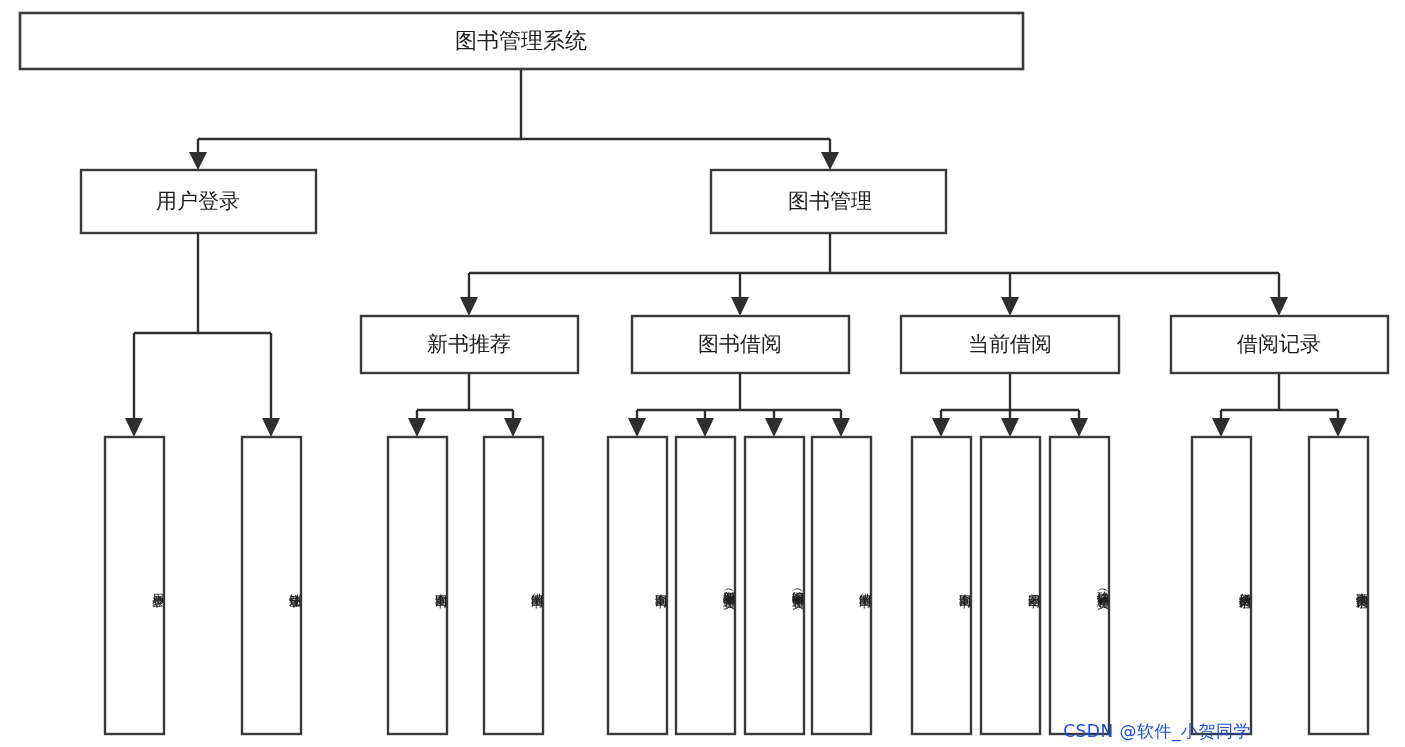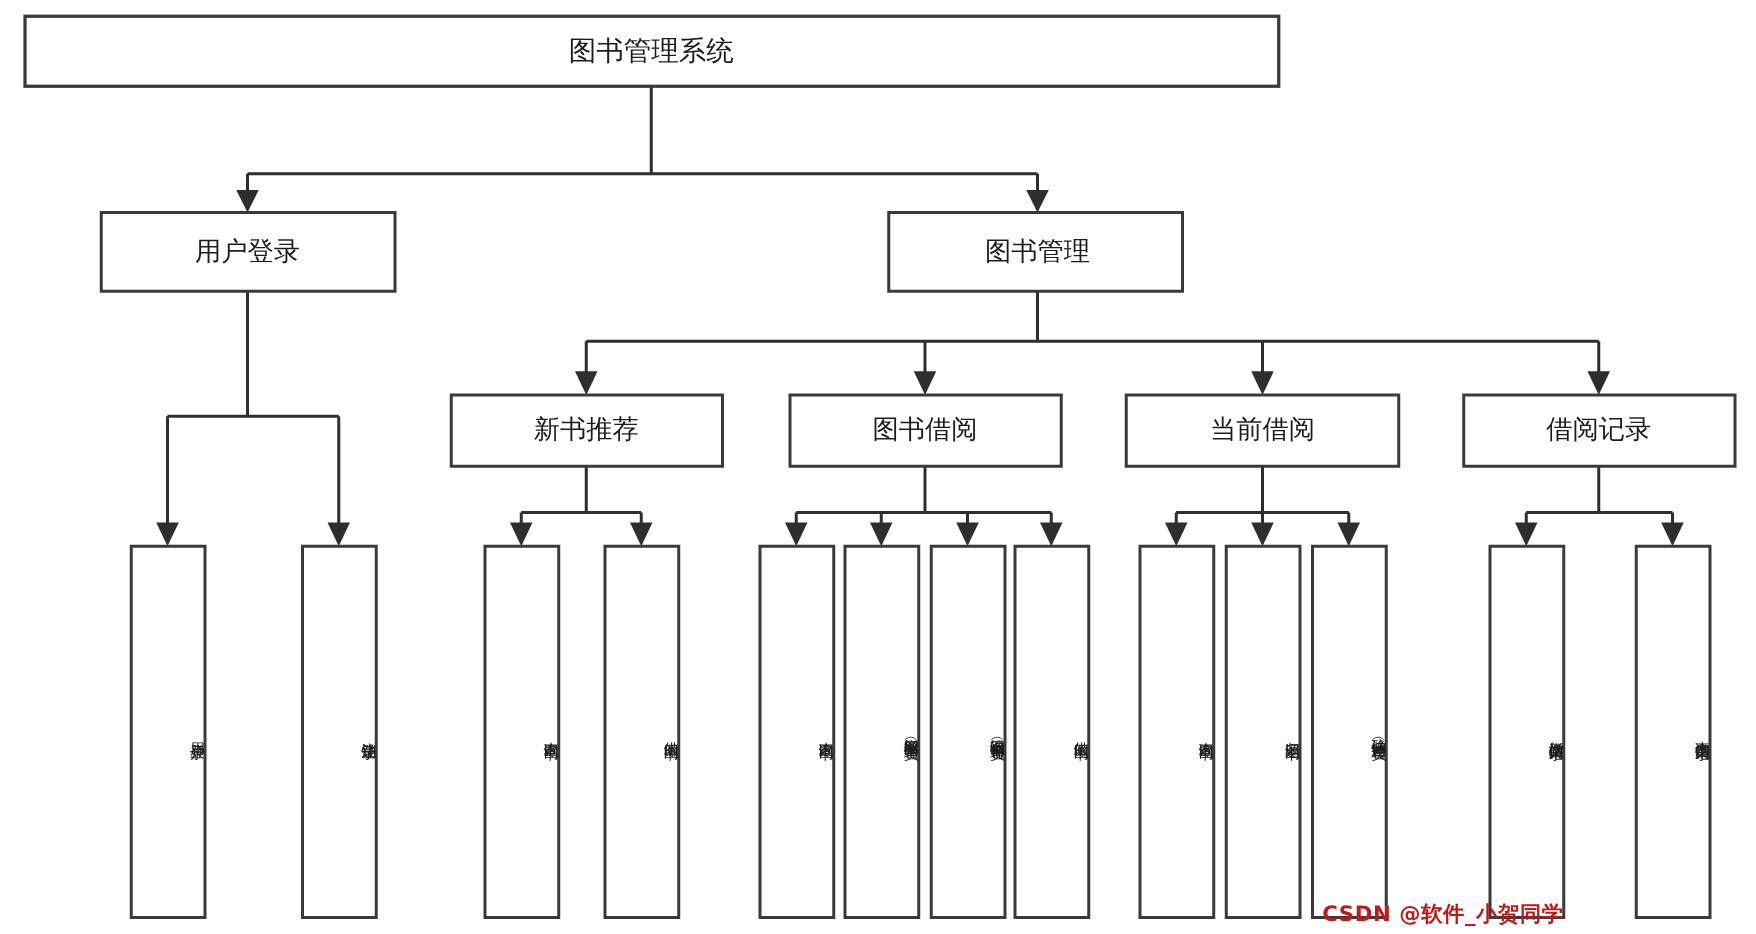--- a/index.html
+++ b/index.html
@@ -73,24 +73,23 @@
     letter-spacing: 1px;
     white-space: nowrap;
     pointer-events: none;
   }
   .watermark {
     position: absolute;
     right: 10px;
     bottom: 4px;
     font-family: "DejaVu Sans", "Liberation Sans", sans-serif;
     font-size: 17px;
-    color: #b91c1c;
+    color: #1d4ed8;
     white-space: nowrap;
     letter-spacing: 0.5px;
-    font-weight: bold;
   }
 </style>
 </head>
 <body>
 
 <div id="diagram-root">
 
   <svg class="diagram-canvas" viewBox="0 0 1405 747">
 
     <g>

